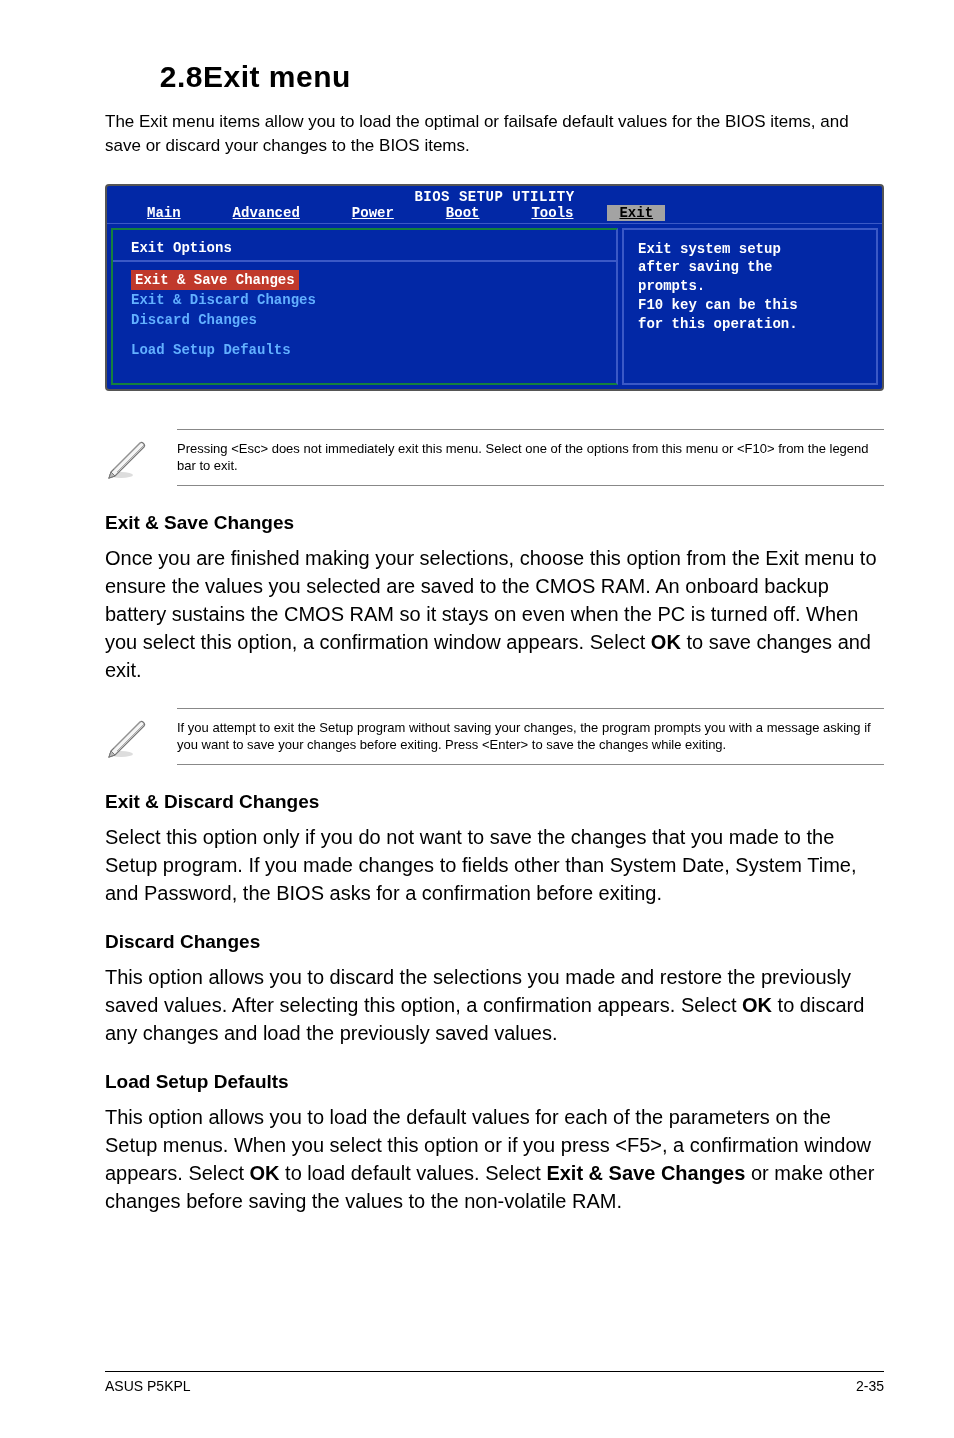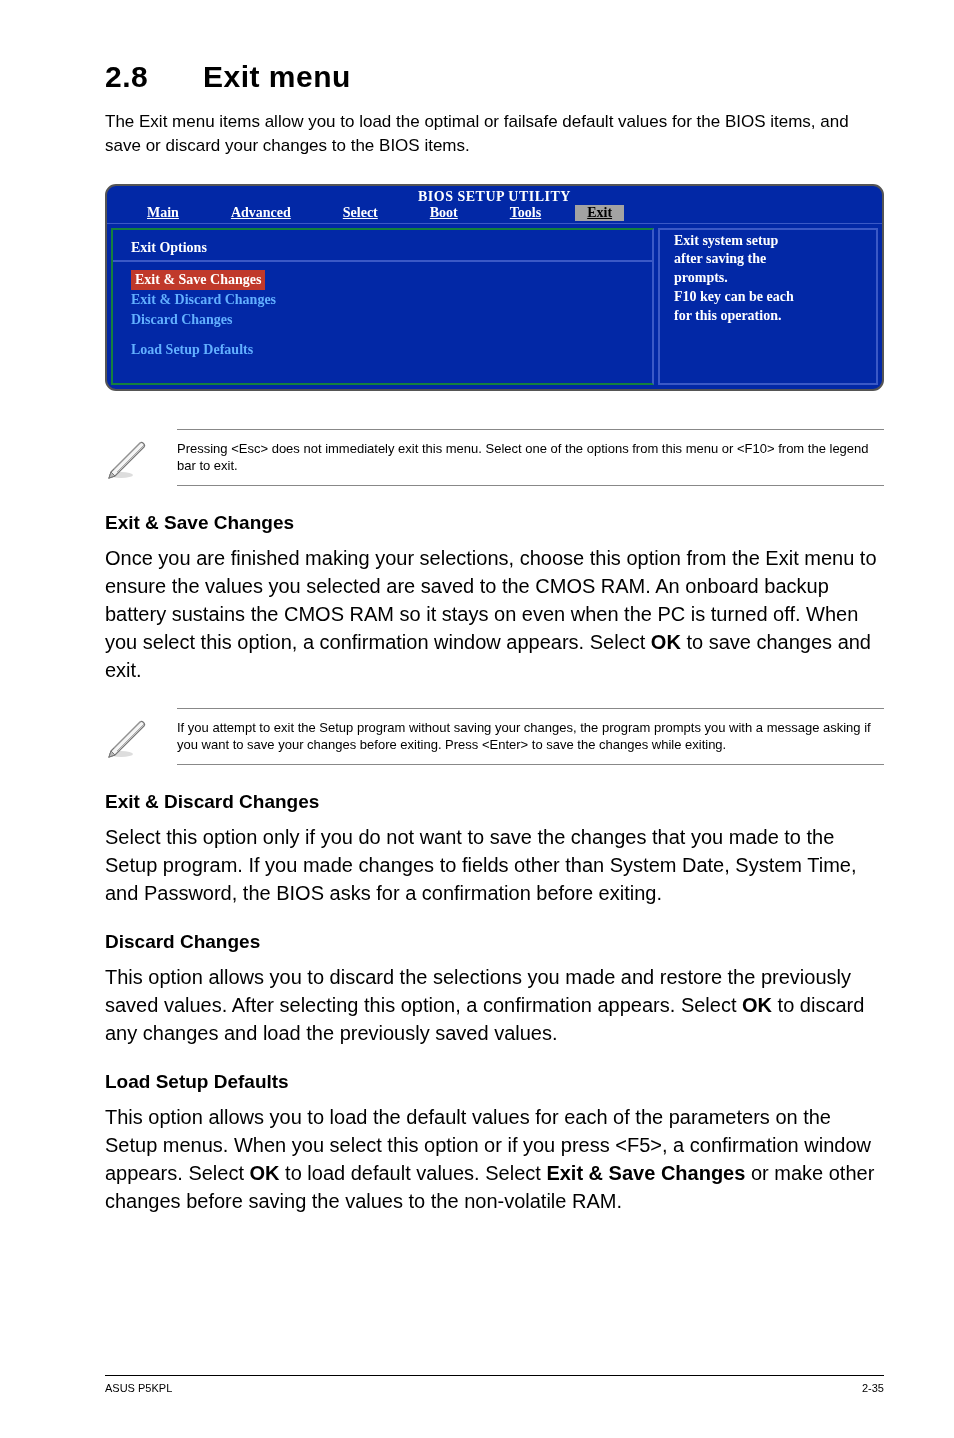--- a/index.html
+++ b/index.html
@@ -13,35 +13,36 @@
   }
   h1.title {
     font-size: 30px;
     font-weight: bold;
     margin-bottom: 16px;
     letter-spacing: 0.5px;
   }
   h1.title .numcol {
     display: inline-block;
     width: 98px;
+    text-align: right;
   }
   p.intro {
     font-size: 17px;
     line-height: 1.4;
     margin-bottom: 26px;
   }
   
   .bios-wrap {
     border: 2px solid #555;
     background: #0228a6;
     color: #fff;
-    font-family: Liberation Serif, serif;
+    font-family: Liberation Mono, monospace;
     font-size: 14px;
     font-weight: bold;
-    border-radius: 11px;
+    border-radius: 4px;
     overflow: hidden;
     margin-bottom: 38px;
   }
   .bios-title {
     text-align: center;
     padding: 3px 0 0 0;
     letter-spacing: 0.5px;
   }
   .bios-tabs {
     display: flex;
@@ -81,22 +82,22 @@
   }
   .bios-left .item { line-height: 1.45; }
   .bios-left .item.sel {
     background: #c0392b;
     color: #fff;
     display: inline-block;
     padding: 0 4px;
   }
   .bios-left .item.blue { color: #62b0ff; }
   .bios-right {
-    width: 220px;
-    padding: 2px 14px 22px 14px;
+    width: 256px;
+    padding: 10px 14px 22px 14px;
     border: 2px solid #3b59c6;
     margin: 4px 4px 4px 0;
     color: #fff;
     line-height: 1.35;
   }
   
   .note {
     display: flex;
     gap: 26px;
     align-items: flex-start;
@@ -127,59 +128,59 @@
   }
   .footer {
     position: absolute;
     left: 105px;
     right: 70px;
     bottom: 44px;
     border-top: 1px solid #000;
     padding-top: 6px;
     display: flex;
     justify-content: space-between;
-    font-size: 11px;
+    font-size: 14px;
   }
   strong.ok { font-weight: bold; }
 </style>
 </head>
 <body>
 
 <h1 class="title">
   <span class="numcol">2.8</span><span>Exit menu</span>
 </h1>
 
 <p class="intro">The Exit menu items allow you to load the optimal or failsafe default values for the BIOS items, and save or discard your changes to the BIOS items.</p>
 
 <div class="bios-wrap">
   <div class="bios-title">BIOS SETUP UTILITY</div>
   <div class="bios-tabs">
     <span class="bios-tab">Main</span>
     <span class="bios-tab" style="margin-left:28px">Advanced</span>
-    <span class="bios-tab" style="margin-left:28px">Select</span>
+    <span class="bios-tab" style="margin-left:28px">Power</span>
     <span class="bios-tab" style="margin-left:28px">Boot</span>
     <span class="bios-tab" style="margin-left:28px">Tools</span>
     <span class="bios-tab selected" style="margin-left:22px">Exit</span>
   </div>
   <div class="bios-body">
     <div class="bios-left">
       <div class="hdr">Exit Options</div>
       <hr>
       <div><span class="item sel">Exit &amp; Save Changes</span></div>
       <div class="item blue">Exit &amp; Discard Changes</div>
       <div class="item blue">Discard Changes</div>
       <div style="height:10px"></div>
       <div class="item blue">Load Setup Defaults</div>
     </div>
     <div class="bios-right">
       <div>Exit system setup</div>
       <div>after saving the</div>
       <div>prompts.</div>
       <div></div>
-      <div>F10 key can be each</div>
+      <div>F10 key can be this</div>
       <div>for this operation.</div>
     </div>
   </div>
 </div>
 
 <div class="note">
   <svg width="46" height="46" viewBox="0 0 46 46">
     <ellipse cx="16" cy="40" rx="12" ry="3" fill="#ddd"></ellipse>
     <path d="M6 37 L35 8 C37 6 41 10 39 12 L10 41 L4 43 Z" fill="#f5f5f5" stroke="#777" stroke-width="1.2"></path>
     <path d="M6 37 L10 41 L4 43 Z" fill="#bbb" stroke="#777" stroke-width="1"></path>

